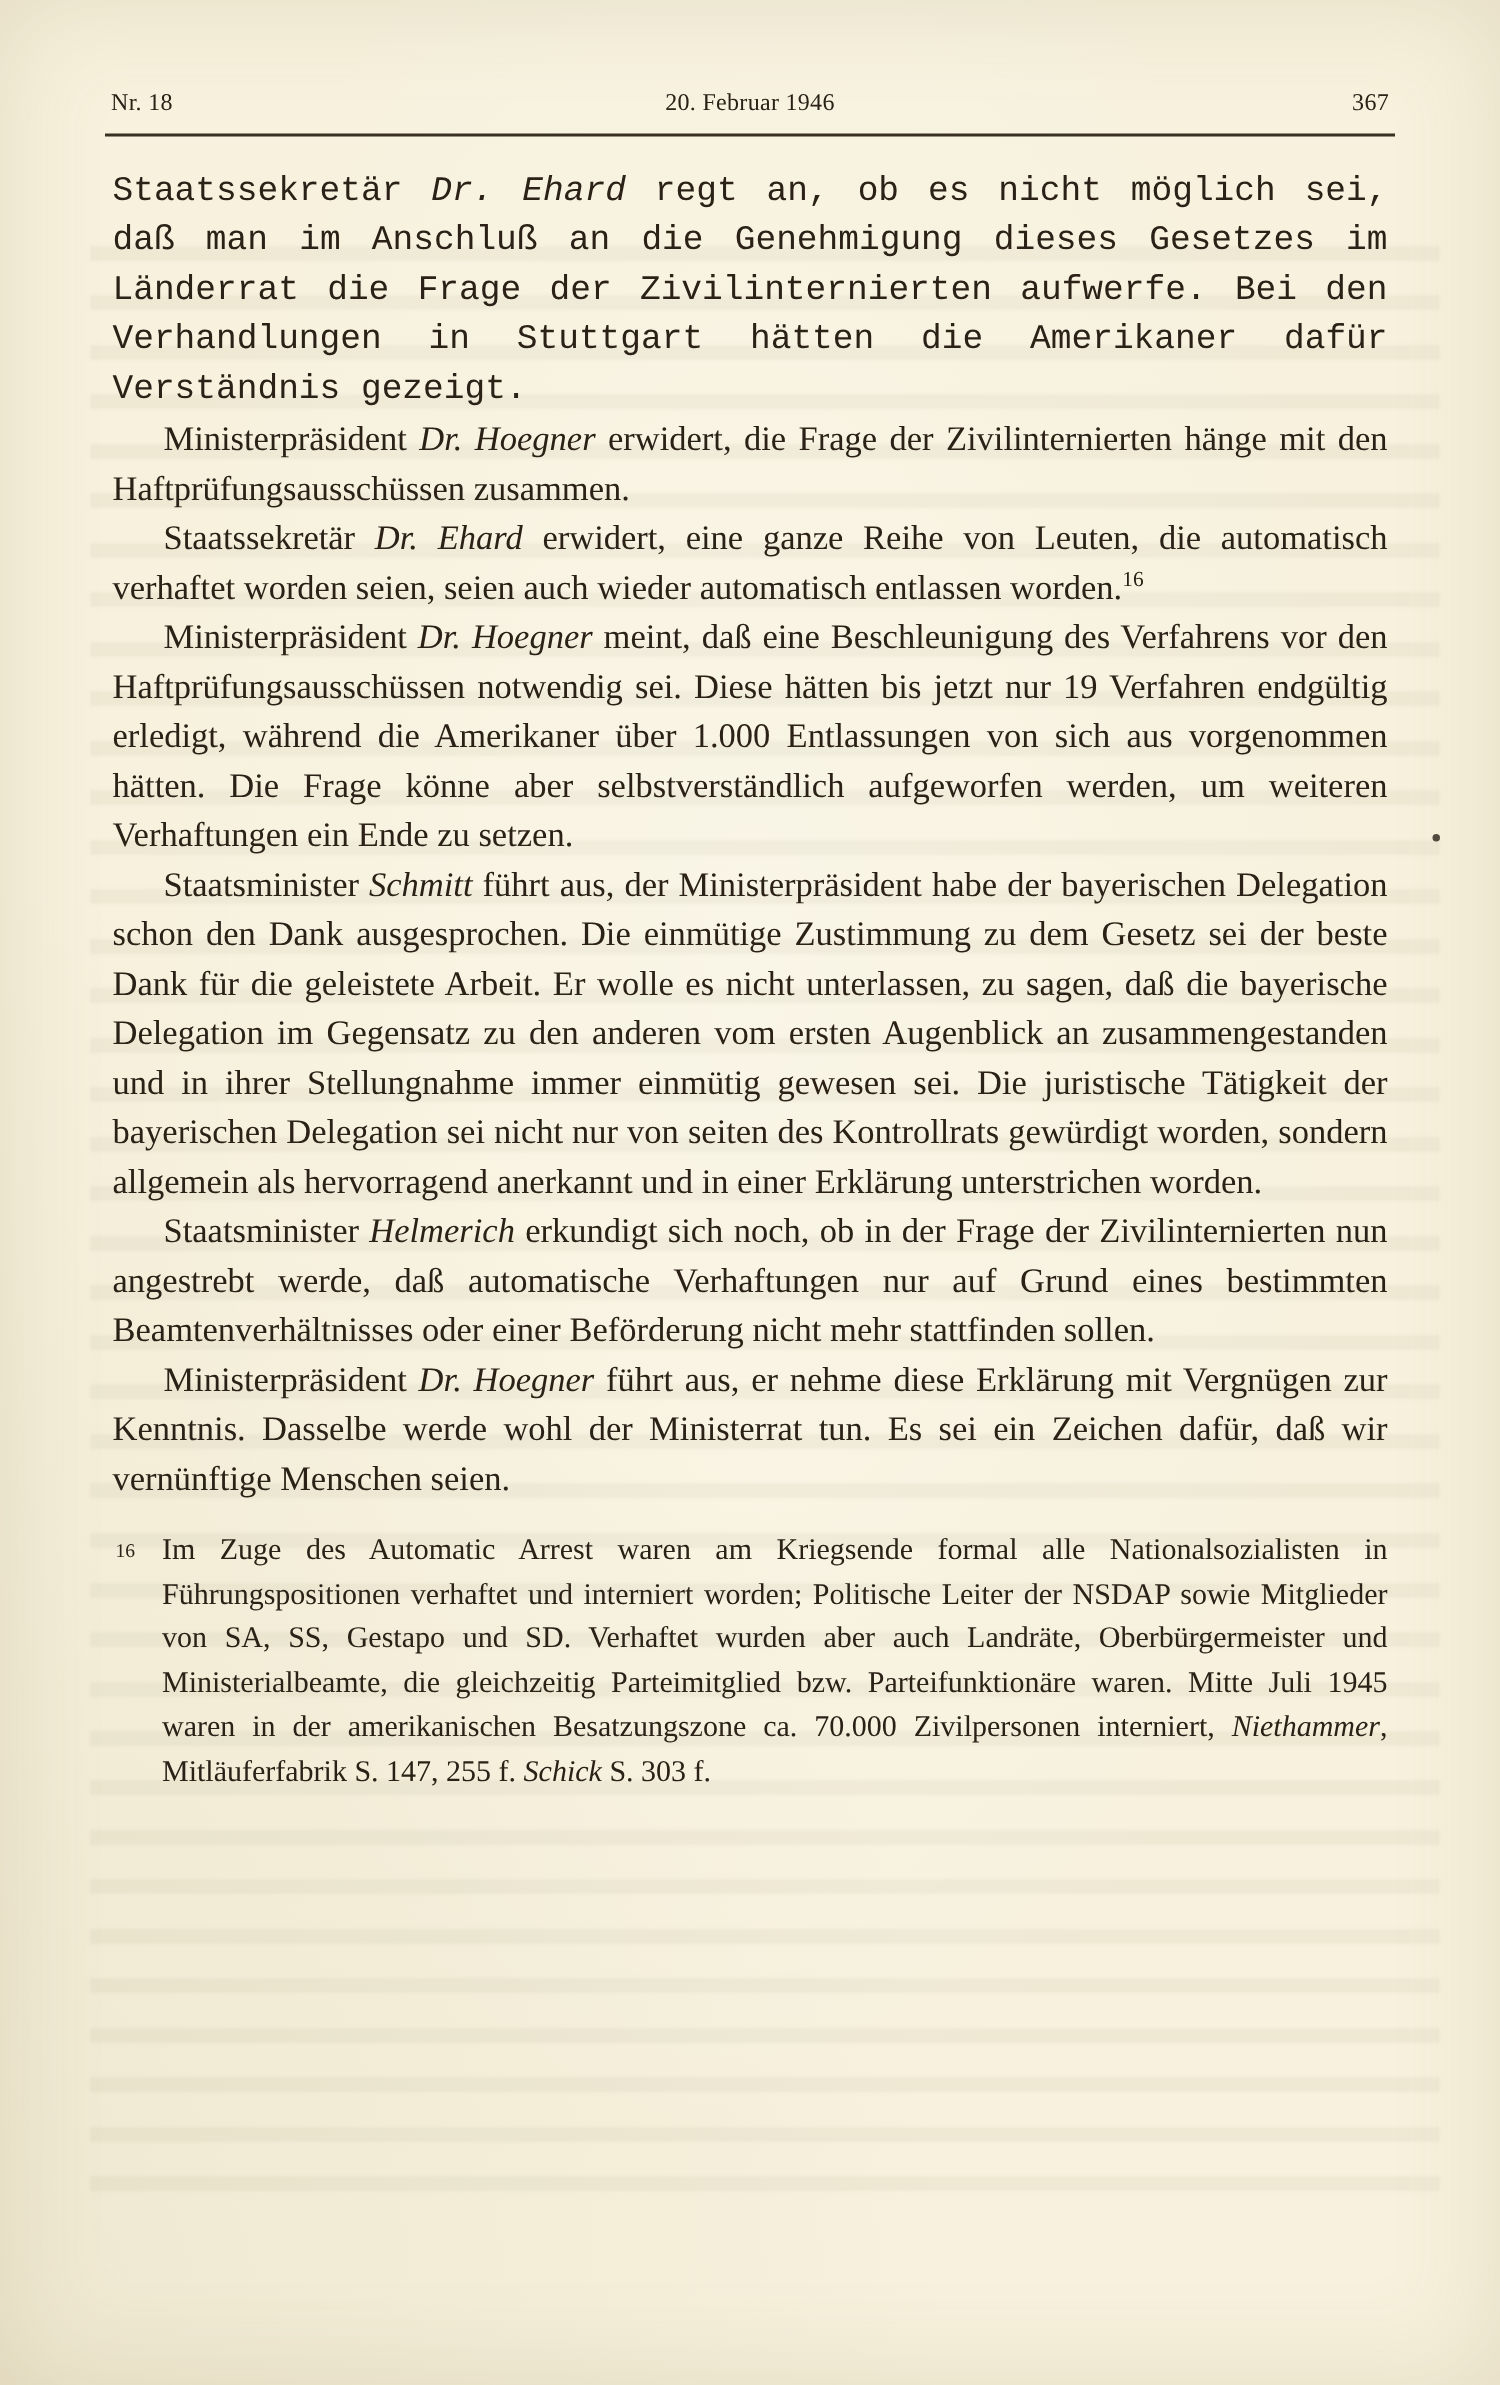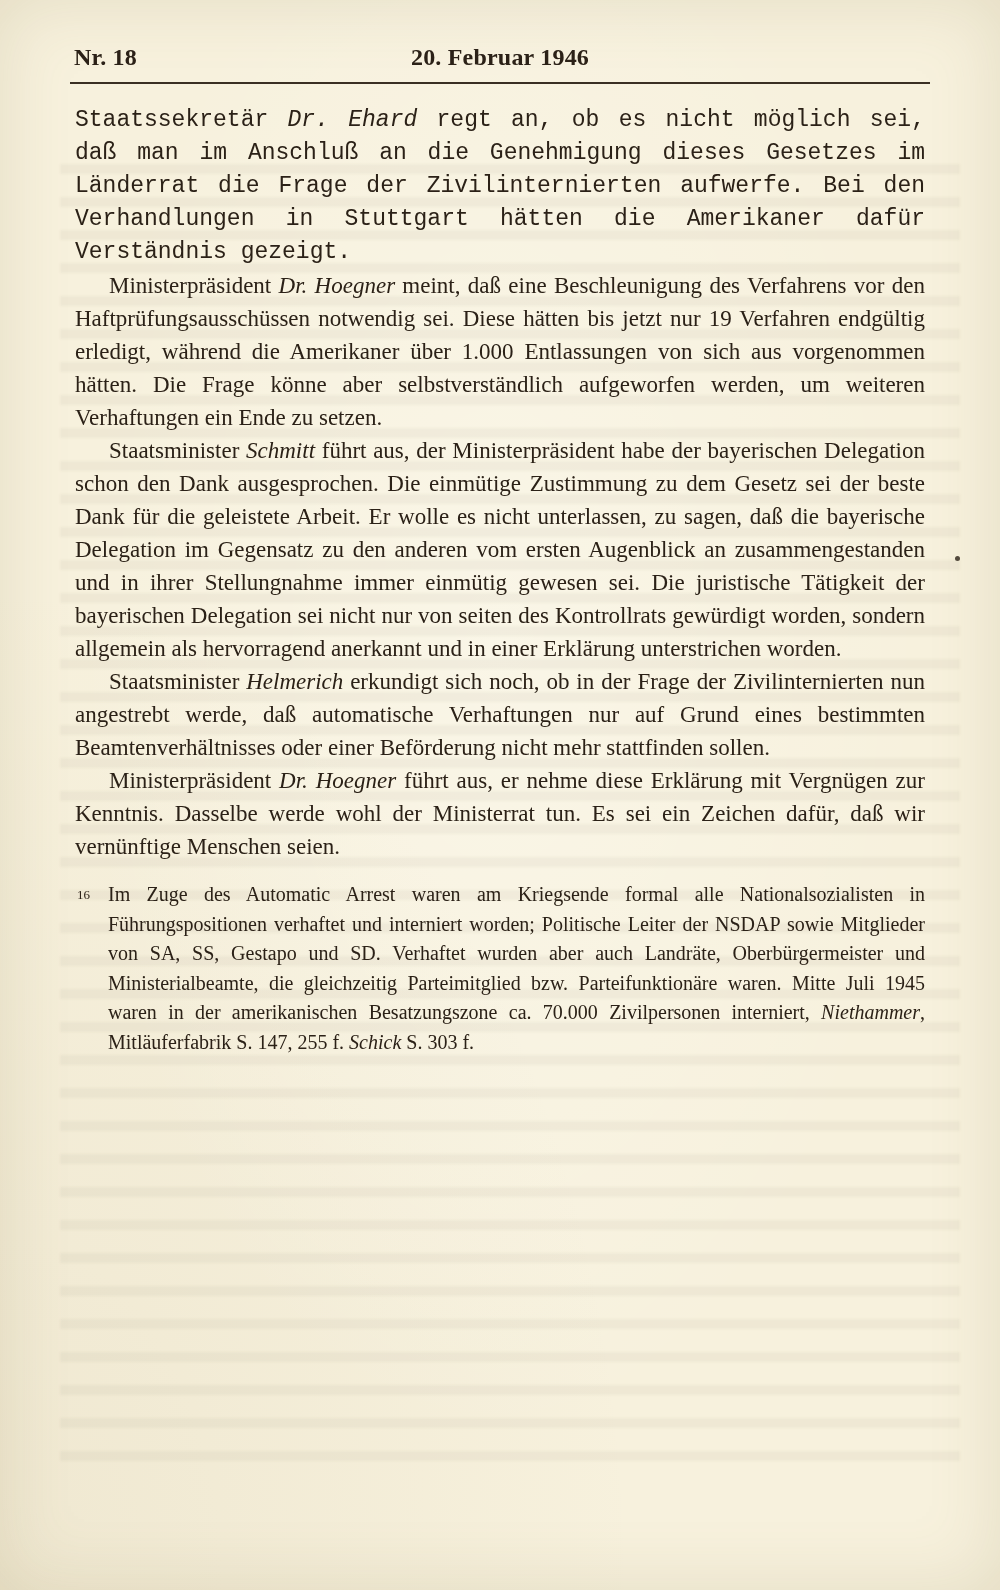--- a/index.html
+++ b/index.html
@@ -41,24 +41,23 @@
     position:absolute;
     right:40px; top:556px;
     width:5px;height:5px;border-radius:50%;
     background:rgba(43,33,23,0.8);
   }
   .page-header{
     position:relative;
     display:grid;
     grid-template-columns:1fr auto 1fr;
     align-items:baseline;
-    padding:44px 74px 0 74px;
-    font-size:24px;
+    padding:60px 74px 0 74px;
+    font-size:16px;
     letter-spacing:0.2px;
-    font-weight:bold;
   }
   .page-header .issue{text-align:left;}
   .page-header .date{text-align:right;}
   .page-header .pageno{text-align:right;}
   .rule{
     height:2px;
     background:var(--rule);
     margin:11px 70px 0 70px;
   }
   main.body{
@@ -102,26 +101,29 @@
 </head>
 <body>
 
 <div class="page">
   <div class="bleed-overlay"></div>
   <div class="ink-speck"></div>
 
   <header class="page-header">
     <span class="issue">Nr. 18</span>
     <span class="date">20. Februar 1946</span>
+    <span class="pageno">367</span>
   </header>
 
   <div class="rule"></div>
 
   <main class="body" id="paragraphs">
       <p class="noindent"><span>Staatssekretär </span><i>Dr. Ehard</i><span> regt an, ob es nicht möglich sei, daß man im Anschluß an die Genehmigung dieses Gesetzes im Länderrat die Frage der Zivilinternierten aufwerfe. Bei den Verhandlungen in Stuttgart hätten die Amerikaner dafür Verständnis gezeigt.</span></p>
+      <p class="indent"><span>Ministerpräsident </span><i>Dr. Hoegner</i><span> erwidert, die Frage der Zivilinternierten hänge mit den Haftprüfungsausschüssen zusammen.</span></p>
+      <p class="indent"><span>Staatssekretär </span><i>Dr. Ehard</i><span> erwidert, eine ganze Reihe von Leuten, die automatisch verhaftet worden seien, seien auch wieder automatisch entlassen worden.</span><sup>16</sup></p>
       <p class="indent"><span>Ministerpräsident </span><i>Dr. Hoegner</i><span> meint, daß eine Beschleunigung des Verfahrens vor den Haftprüfungsausschüssen notwendig sei. Diese hätten bis jetzt nur 19 Verfahren endgültig erledigt, während die Amerikaner über 1.000 Entlassungen von sich aus vorgenommen hätten. Die Frage könne aber selbstverständlich aufgeworfen werden, um weiteren Verhaftungen ein Ende zu setzen.</span></p>
       <p class="indent"><span>Staatsminister </span><i>Schmitt</i><span> führt aus, der Ministerpräsident habe der bayerischen Delegation schon den Dank ausgesprochen. Die einmütige Zustimmung zu dem Gesetz sei der beste Dank für die geleistete Arbeit. Er wolle es nicht unterlassen, zu sagen, daß die bayerische Delegation im Gegensatz zu den anderen vom ersten Augenblick an zusammengestanden und in ihrer Stellungnahme immer einmütig gewesen sei. Die juristische Tätigkeit der bayerischen Delegation sei nicht nur von seiten des Kontrollrats gewürdigt worden, sondern allgemein als hervorragend anerkannt und in einer Erklärung unterstrichen worden.</span></p>
       <p class="indent"><span>Staatsminister </span><i>Helmerich</i><span> erkundigt sich noch, ob in der Frage der Zivilinternierten nun angestrebt werde, daß automatische Verhaftungen nur auf Grund eines bestimmten Beamtenverhältnisses oder einer Beförderung nicht mehr stattfinden sollen.</span></p>
       <p class="indent"><span>Ministerpräsident </span><i>Dr. Hoegner</i><span> führt aus, er nehme diese Erklärung mit Vergnügen zur Kenntnis. Dasselbe werde wohl der Ministerrat tun. Es sei ein Zeichen dafür, daß wir vernünftige Menschen seien.</span></p>
     </main>
 
   <section class="footnotes" id="footnotes">
       <div class="footnote"><span class="fn-marker">16</span><span>Im Zuge des Automatic Arrest waren am Kriegsende formal alle Nationalsozialisten in Führungspositionen verhaftet und interniert worden; Politische Leiter der NSDAP sowie Mitglieder von SA, SS, Gestapo und SD. Verhaftet wurden aber auch Landräte, Oberbürgermeister und Ministerialbeamte, die gleichzeitig Parteimitglied bzw. Parteifunktionäre waren. Mitte Juli 1945 waren in der amerikanischen Besatzungszone ca. 70.000 Zivilpersonen interniert, </span><i>Niethammer</i><span>, Mitläuferfabrik S. 147, 255 f. </span><i>Schick</i><span> S. 303 f.</span></div>
     </section>
 </div>

